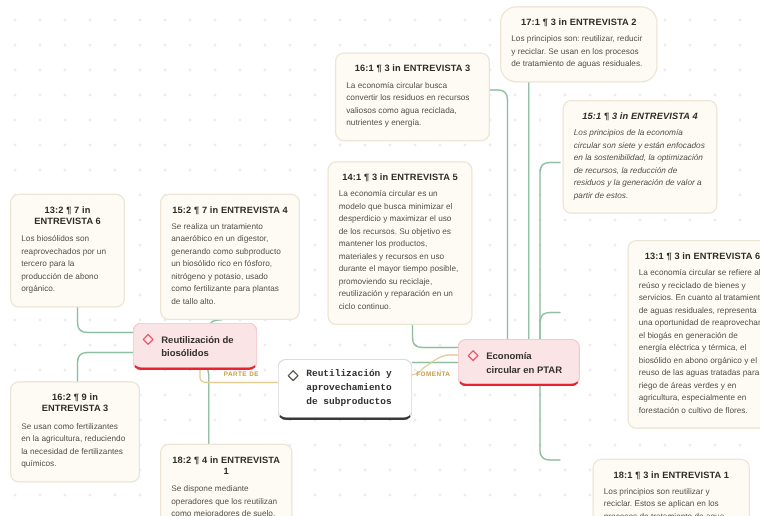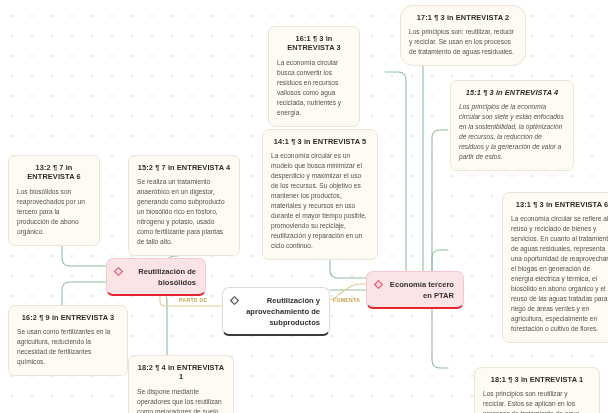--- a/index.html
+++ b/index.html
@@ -71,33 +71,33 @@
     font-weight: bold;
   }
   .node .diamond {
     flex: 0 0 auto;
     width: 9px;
     height: 9px;
     margin-top: 1px;
   }
   .node .node-label {
     flex: 1 1 auto;
-    text-align: right;
   }
   .node.accent {
     background: #fbe4e6;
     border: 1px solid #f3c9cd;
     border-bottom: 2.5px solid #e8232f;
     color: #33302e;
   }
   .node.plain {
     background: #ffffff;
     border: 1px solid #dedbd6;
     border-bottom: 2.5px solid #3b3936;
     color: #33302e;
+    font-family: Liberation Mono, monospace;
   }
 
   
   .edge-label {
     position: absolute;
     font-size: 5.1px;
     font-weight: bold;
     letter-spacing: 0.35px;
     color: #c9a24a;
     white-space: nowrap;
@@ -143,36 +143,36 @@
   <div class="note" style="left:8px; top:155px; width:92px;">
     <div class="note-title">13:2 ¶ 7 in ENTREVISTA 6</div>
     <div class="note-body">Los biosólidos son reaprovechados por un tercero para la producción de abono orgánico.</div>
   </div>
 
   <div class="note" style="left:128px; top:155px; width:112px;">
     <div class="note-title">15:2 ¶ 7 in ENTREVISTA 4</div>
     <div class="note-body">Se realiza un tratamiento anaeróbico en un digestor, generando como subproducto un biosólido rico en fósforo, nitrógeno y potasio, usado como fertilizante para plantas de tallo alto.</div>
   </div>
 
-  <div class="note" style="left:8px; top:305px; width:120px;">
+  <div class="note" style="left:8px; top:305px; width:104px;">
     <div class="note-title">16:2 ¶ 9 in ENTREVISTA 3</div>
     <div class="note-body">Se usan como fertilizantes en la agricultura, reduciendo la necesidad de fertilizantes químicos.</div>
   </div>
 
   <div class="note" style="left:128px; top:355px; width:106px;">
     <div class="note-title">18:2 ¶ 4 in ENTREVISTA 1</div>
     <div class="note-body">Se dispone mediante operadores que los reutilizan como mejoradores de suelo.</div>
   </div>
 
   <div class="note" style="left:262px; top:129px; width:116px;">
     <div class="note-title">14:1 ¶ 3 in ENTREVISTA 5</div>
     <div class="note-body">La economía circular es un modelo que busca minimizar el desperdicio y maximizar el uso de los recursos. Su objetivo es mantener los productos, materiales y recursos en uso durante el mayor tiempo posible, promoviendo su reciclaje, reutilización y reparación en un ciclo continuo.</div>
   </div>
 
-  <div class="note" style="left:268px; top:26px; width:92px;">
+  <div class="note" style="left:268px; top:42px; width:124px;">
     <div class="note-title">16:1 ¶ 3 in ENTREVISTA 3</div>
     <div class="note-body">La economía circular busca convertir los residuos en recursos valiosos como agua reciclada, nutrientes y energía.</div>
   </div>
 
   <div class="note" style="left:400px; top:5px; width:126px;border-radius:13px;">
     <div class="note-title">17:1 ¶ 3 in ENTREVISTA 2</div>
     <div class="note-body">Los principios son: reutilizar, reducir y reciclar. Se usan en los procesos de tratamiento de aguas residuales.</div>
   </div>
 
   <div class="note" style="left:450px; top:80px; width:124px;font-style:italic;">
@@ -207,16 +207,16 @@
     </span>
     <span class="node-label">Reutilización y aprovechamiento de subproductos</span>
   </div>
 
   <div class="node accent" style="left:366px; top:271px; width:98px;">
     <span class="diamond">
       <svg viewBox="0 0 10 10" width="9" height="9">
         <polygon points="5,0.7 9.3,5 5,9.3 0.7,5" fill="none" stroke="#e8566a" stroke-width="1.2"></polygon>
       </svg>
     </span>
-    <span class="node-label">Economía tercero en PTAR</span>
+    <span class="node-label">Economía circular en PTAR</span>
   </div>
 
 </div>
 
 </body></html>

